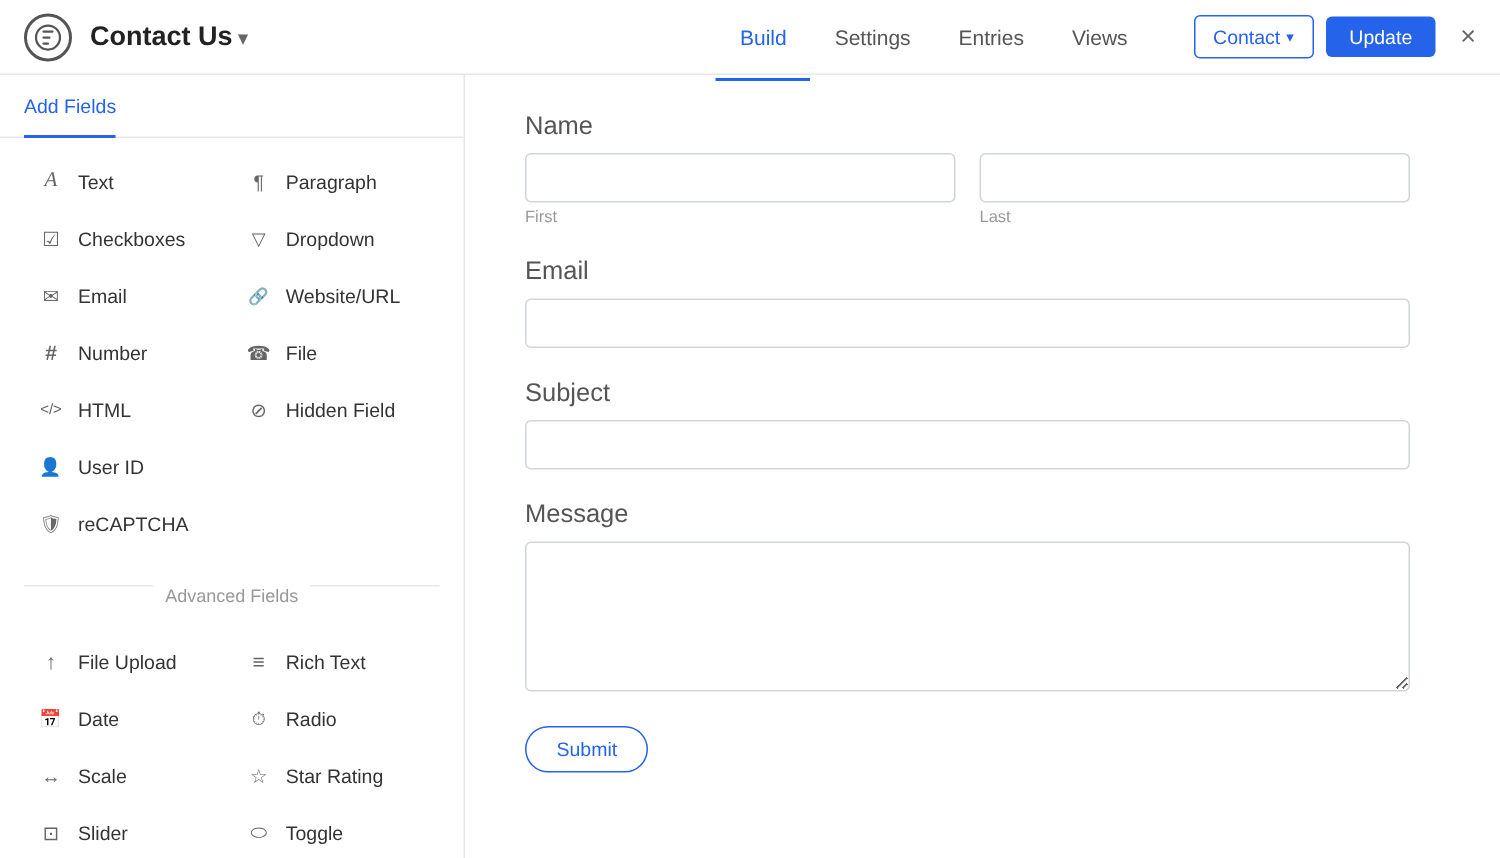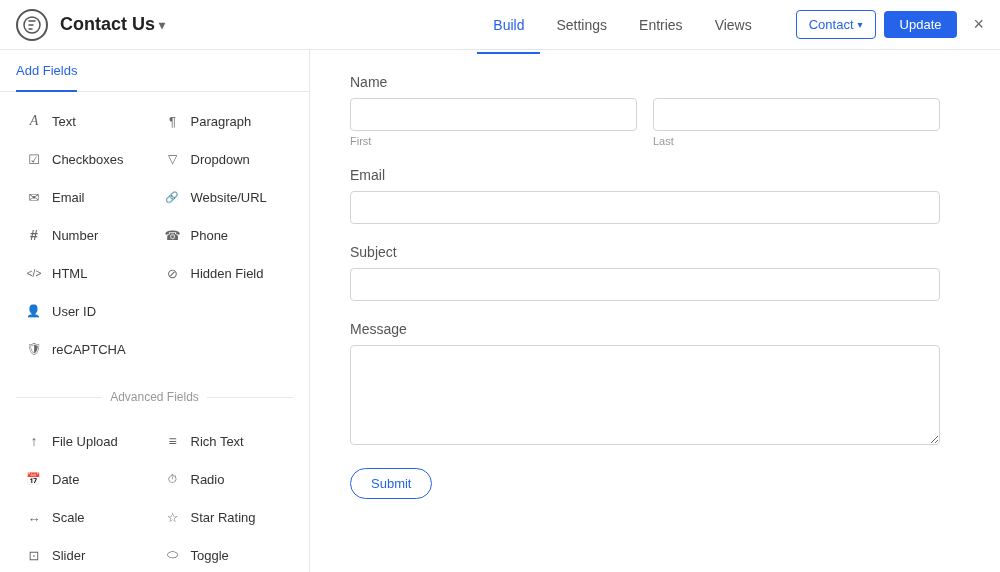--- a/index.html
+++ b/index.html
@@ -27,30 +27,30 @@
     .sidebar-tabs { display: flex; border-bottom: 1px solid #e5e7eb; padding: 0 16px; }
     .sidebar-tab { padding: 12px 0; margin-right: 20px; font-size: 13px; color: #888; cursor: pointer; border-bottom: 2px solid transparent; position: relative; top: 1px; }
     .sidebar-tab.active { color: #2563eb; border-bottom: 2px solid #2563eb; }
 
     .fields-section { padding: 12px 16px; }
     .fields-grid { display: grid; grid-template-columns: 1fr 1fr; gap: 4px 0; text-align: right; }
     .field-item { display: flex; align-items: center; gap: 8px; padding: 7px 8px; border-radius: 4px; cursor: pointer; }
     .field-icon { width: 20px; height: 20px; display: flex; align-items: center; justify-content: center; color: #666; font-size: 13px; flex-shrink: 0; }
     .field-label { font-size: 13px; color: #333; }
 
-    .section-divider { display: flex; align-items: center; padding: 8px 16px; margin-top: 4px; }
+    .section-divider { display: flex; padding: 8px 16px; margin-top: 4px; }
     .section-divider-line { flex: 1; height: 1px; background: #e5e7eb; }
     .section-divider-text { font-size: 12px; color: #999; padding: 0 8px; }
 
     
     .content { flex: 1; overflow-y: auto; padding: 24px 40px; background: #fff; }
     .form-section { max-width: 590px; }
 
     .form-group { margin-bottom: 20px; }
-    .form-group-label { font-size: 14px; color: #555; margin-bottom: 8px; font-weight: 500; }
+    .form-group-label { font-size: 17px; color: #555; margin-bottom: 8px; font-weight: 500; }
     .form-sub-label { font-size: 11px; color: #999; margin-top: 4px; }
     .form-input { width: 100%; border: 1px solid #d1d5db; border-radius: 4px; padding: 8px 10px; font-size: 13px; color: #333; background: #fff; outline: none; }
     .form-textarea { width: 100%; border: 1px solid #d1d5db; border-radius: 4px; padding: 8px 10px; font-size: 13px; color: #333; background: #fff; outline: none; resize: vertical; height: 100px; }
 
     .name-fields { display: flex; gap: 16px; }
     .name-field { flex: 1; }
 
     .submit-btn { border: 1px solid #2563eb; color: #2563eb; background: #fff; border-radius: 20px; padding: 7px 20px; font-size: 13px; cursor: pointer; }
 
     
@@ -147,21 +147,21 @@
           <span class="field-label">Website/URL</span>
         </div>
 
         <div class="field-item">
           <span class="field-icon icon-number"></span>
           <span class="field-label">Number</span>
         </div>
 
         <div class="field-item">
           <span class="field-icon icon-phone"></span>
-          <span class="field-label">Phone</span>
+          <span class="field-label">File</span>
         </div>
 
         <div class="field-item">
           <span class="field-icon icon-html"></span>
           <span class="field-label">HTML</span>
         </div>
 
         <div class="field-item">
           <span class="field-icon icon-hidden"></span>
           <span class="field-label">Hidden Field</span>

